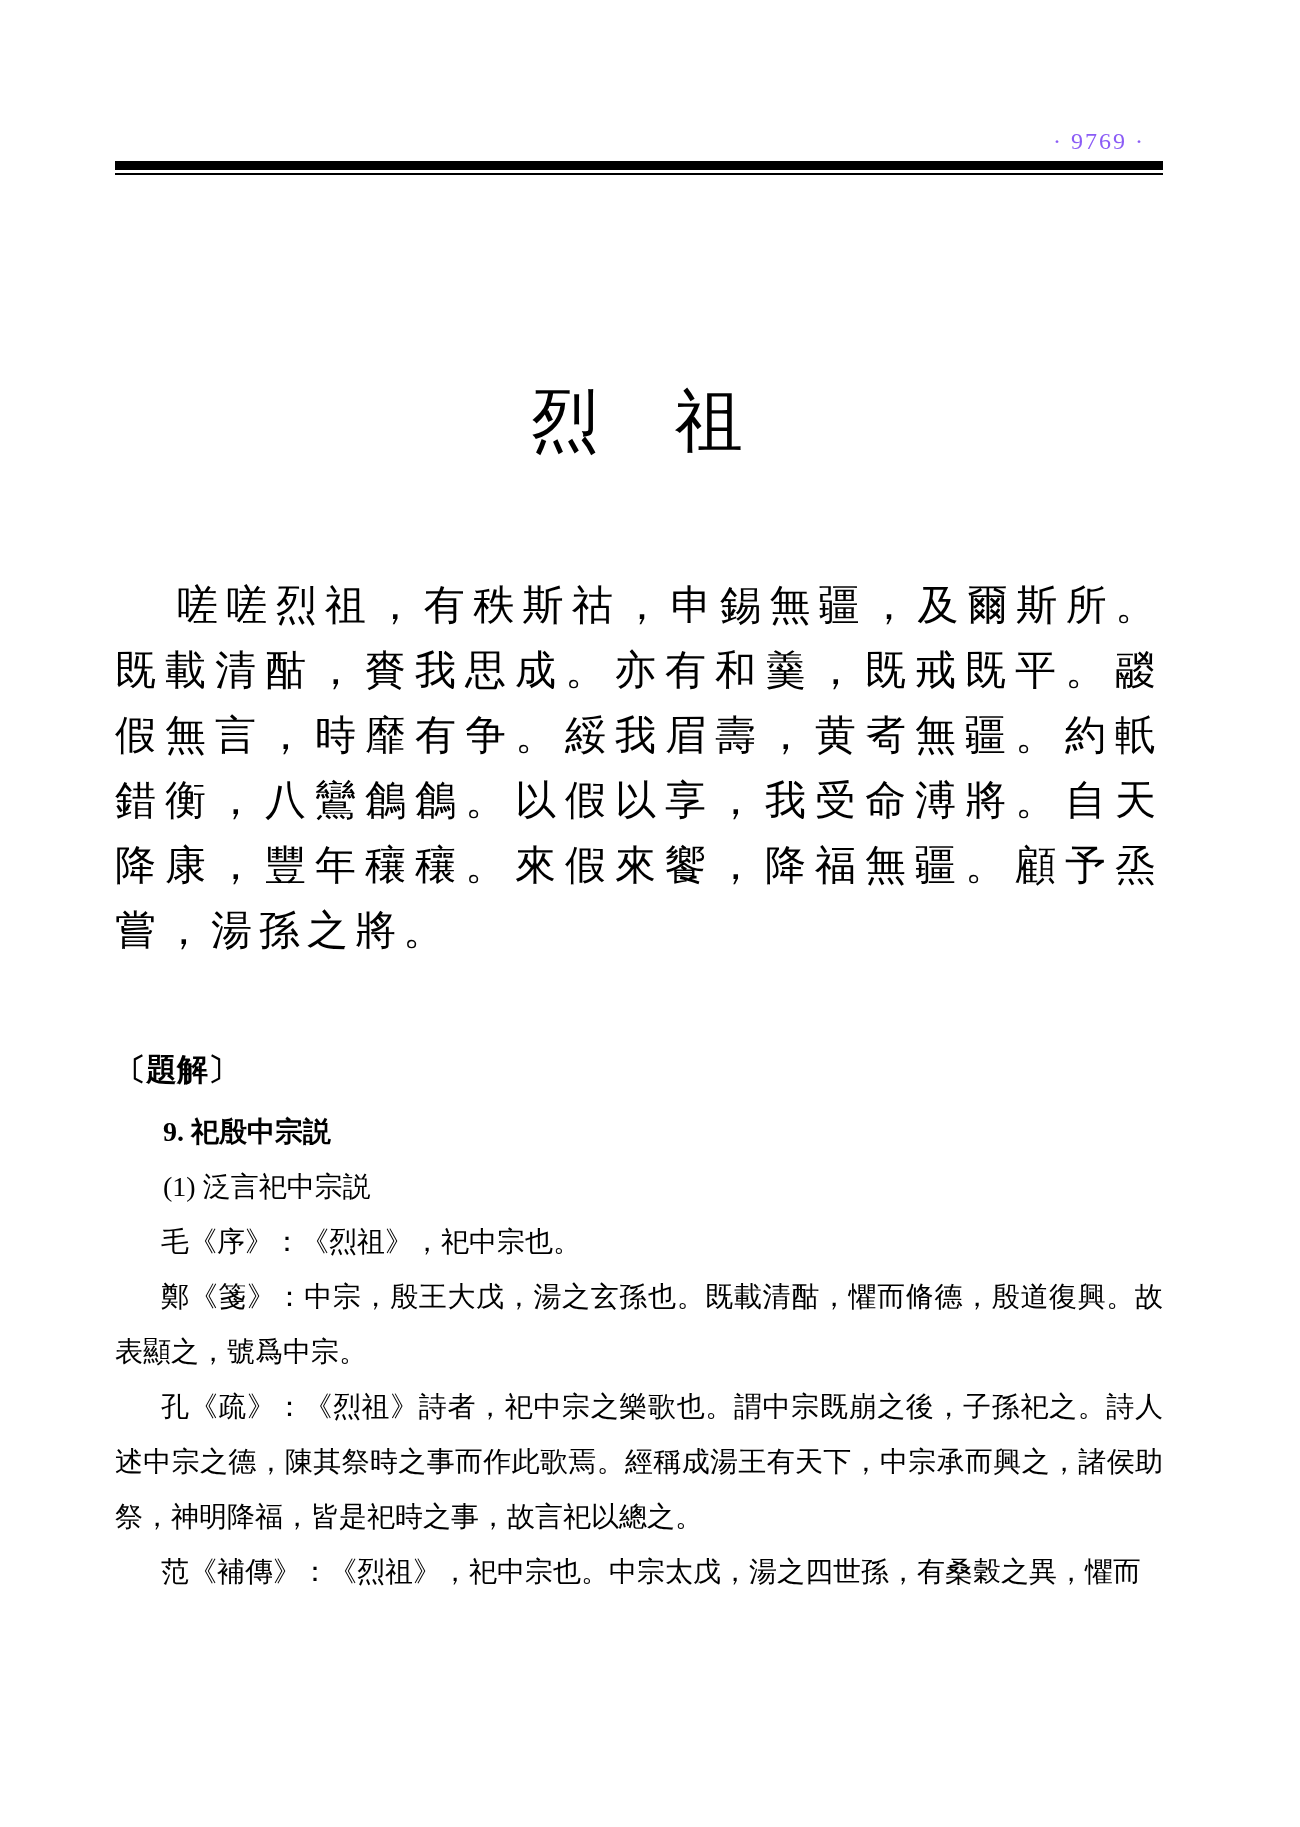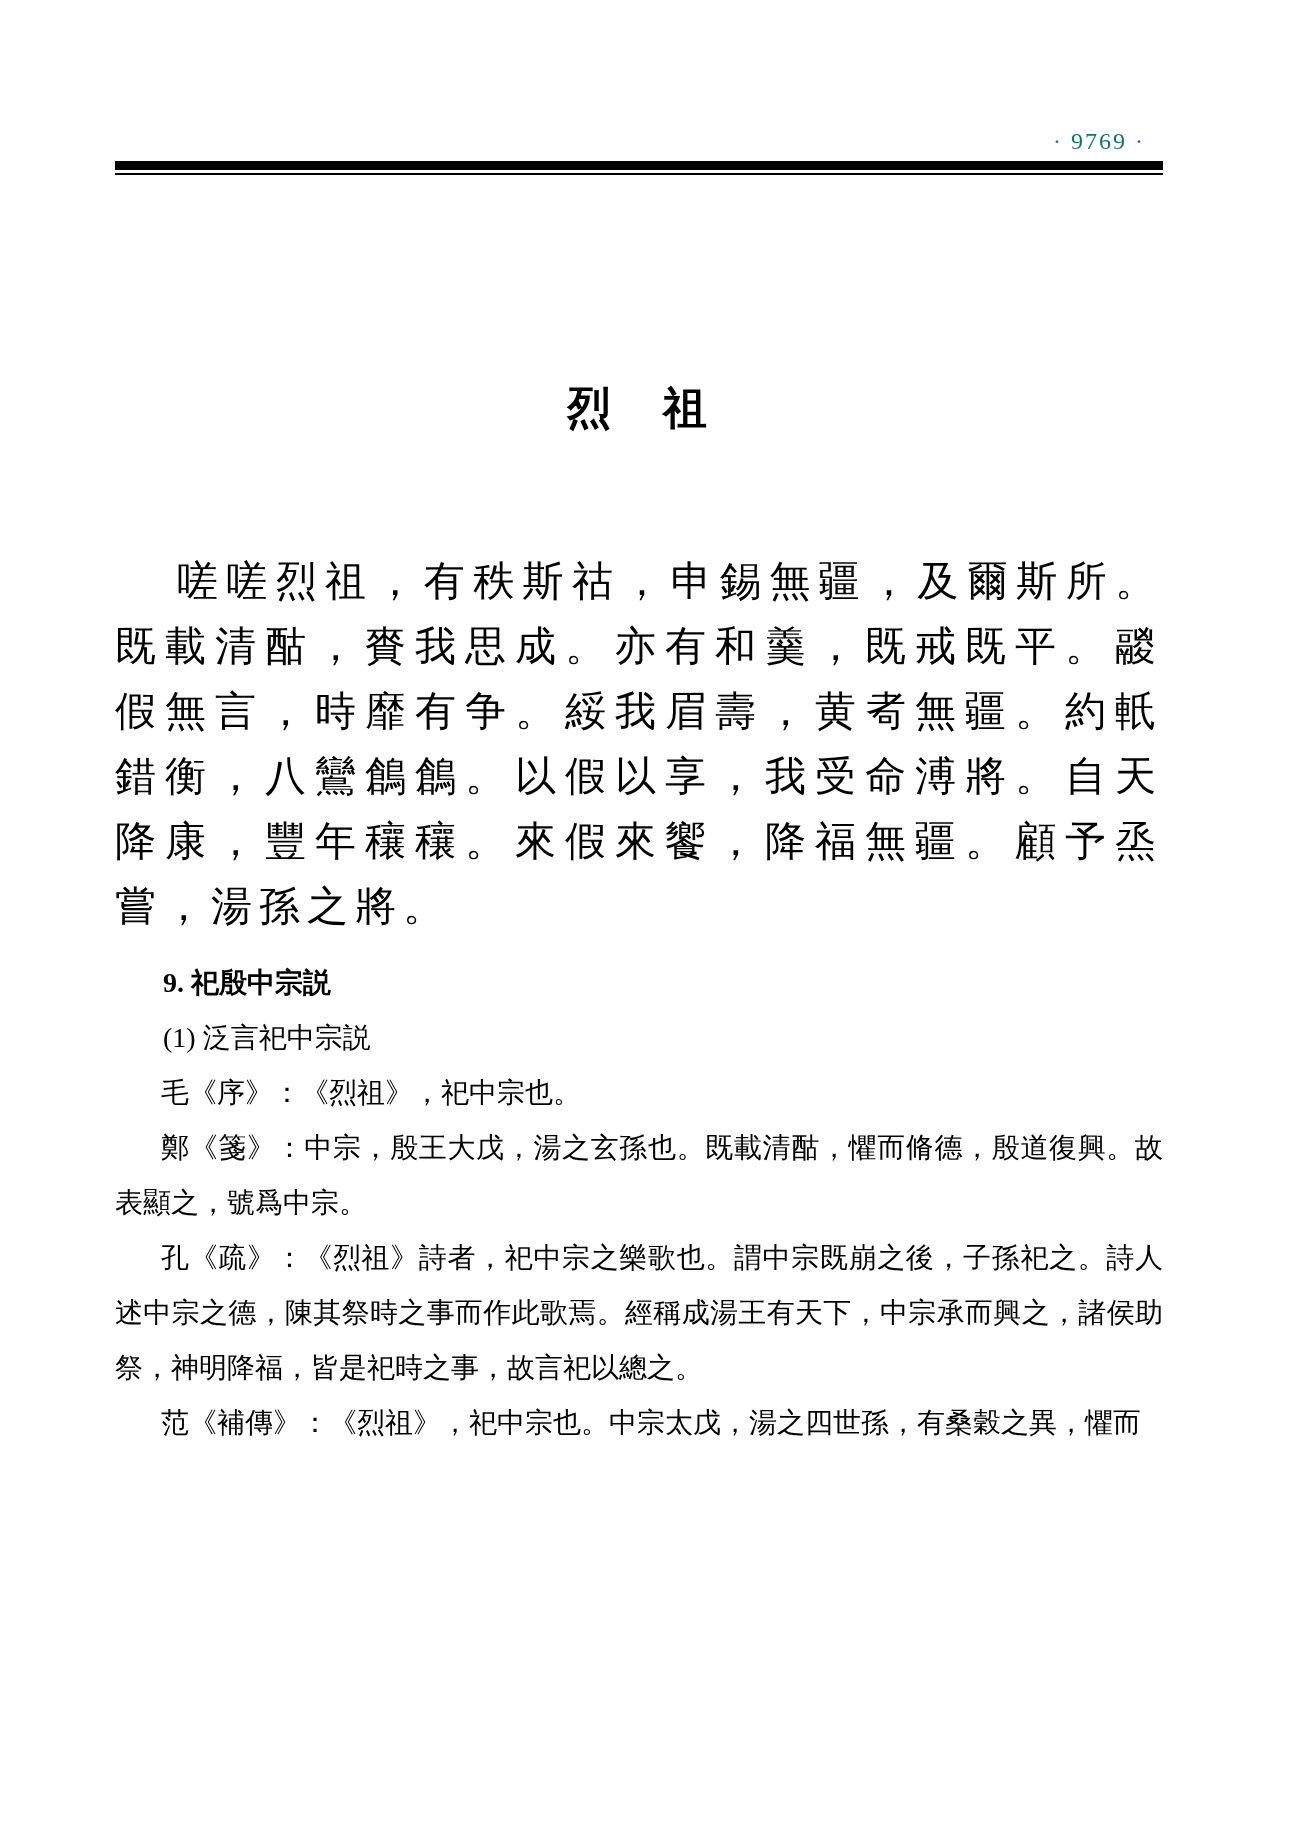--- a/index.html
+++ b/index.html
@@ -19,37 +19,37 @@
   .content {
     margin-left: 115px;
     width: 1048px;
   }
   .page-number {
     padding-top: 128px;
     text-align: right;
     padding-right: 18px;
     font-size: 24px;
     letter-spacing: 2px;
-    color: #0f766e;
+    color: #8b5cf6;
   }
   .rule-thick {
     margin-top: 6px;
     height: 9px;
     background: #000;
   }
   .rule-thin {
     margin-top: 3px;
     height: 2px;
     background: #000;
   }
   .title {
     margin: 212px 0 0 0;
     text-align: center;
-    font-size: 44px;
-    font-weight: bold;
+    font-size: 68px;
+    font-weight: normal;
     letter-spacing: 4px;
     line-height: 1;
   }
   .poem {
     margin: 118px 0 0 0;
     font-size: 41px;
     line-height: 65px;
     letter-spacing: 7px;
     text-indent: 62px;
     text-align: justify;
@@ -89,20 +89,21 @@
       <div class="page-number">· 9769 ·</div>
       <div class="rule-thick"></div>
       <div class="rule-thin"></div>
     </header>
 
     <h1 class="title">烈　祖</h1>
 
     <p class="poem">嗟嗟烈祖，有秩斯祜，申錫無疆，及爾斯所。既載清酤，賚我思成。亦有和羹，既戒既平。鬷假無言，時靡有争。綏我眉壽，黄耇無疆。約軝錯衡，八鸞鶬鶬。以假以享，我受命溥將。自天降康，豐年穰穰。來假來饗，降福無疆。顧予烝嘗，湯孫之將。</p>
 
     <section>
+      <h2 class="tijie-header">〔題解〕</h2>
 
       <div class="body-text">
         <p class="h-num">9. 祀殷中宗説</p>
         <p class="h-sub">(1) 泛言祀中宗説</p>
         <p class="para">毛《序》：《烈祖》，祀中宗也。</p>
         <p class="para">鄭《箋》：中宗，殷王大戊，湯之玄孫也。既載清酤，懼而脩德，殷道復興。故表顯之，號爲中宗。</p>
         <p class="para">孔《疏》：《烈祖》詩者，祀中宗之樂歌也。謂中宗既崩之後，子孫祀之。詩人述中宗之德，陳其祭時之事而作此歌焉。經稱成湯王有天下，中宗承而興之，諸侯助祭，神明降福，皆是祀時之事，故言祀以總之。</p>
         <p class="para">范《補傳》：《烈祖》，祀中宗也。中宗太戊，湯之四世孫，有桑穀之異，懼而</p>
       </div>
     </section>

